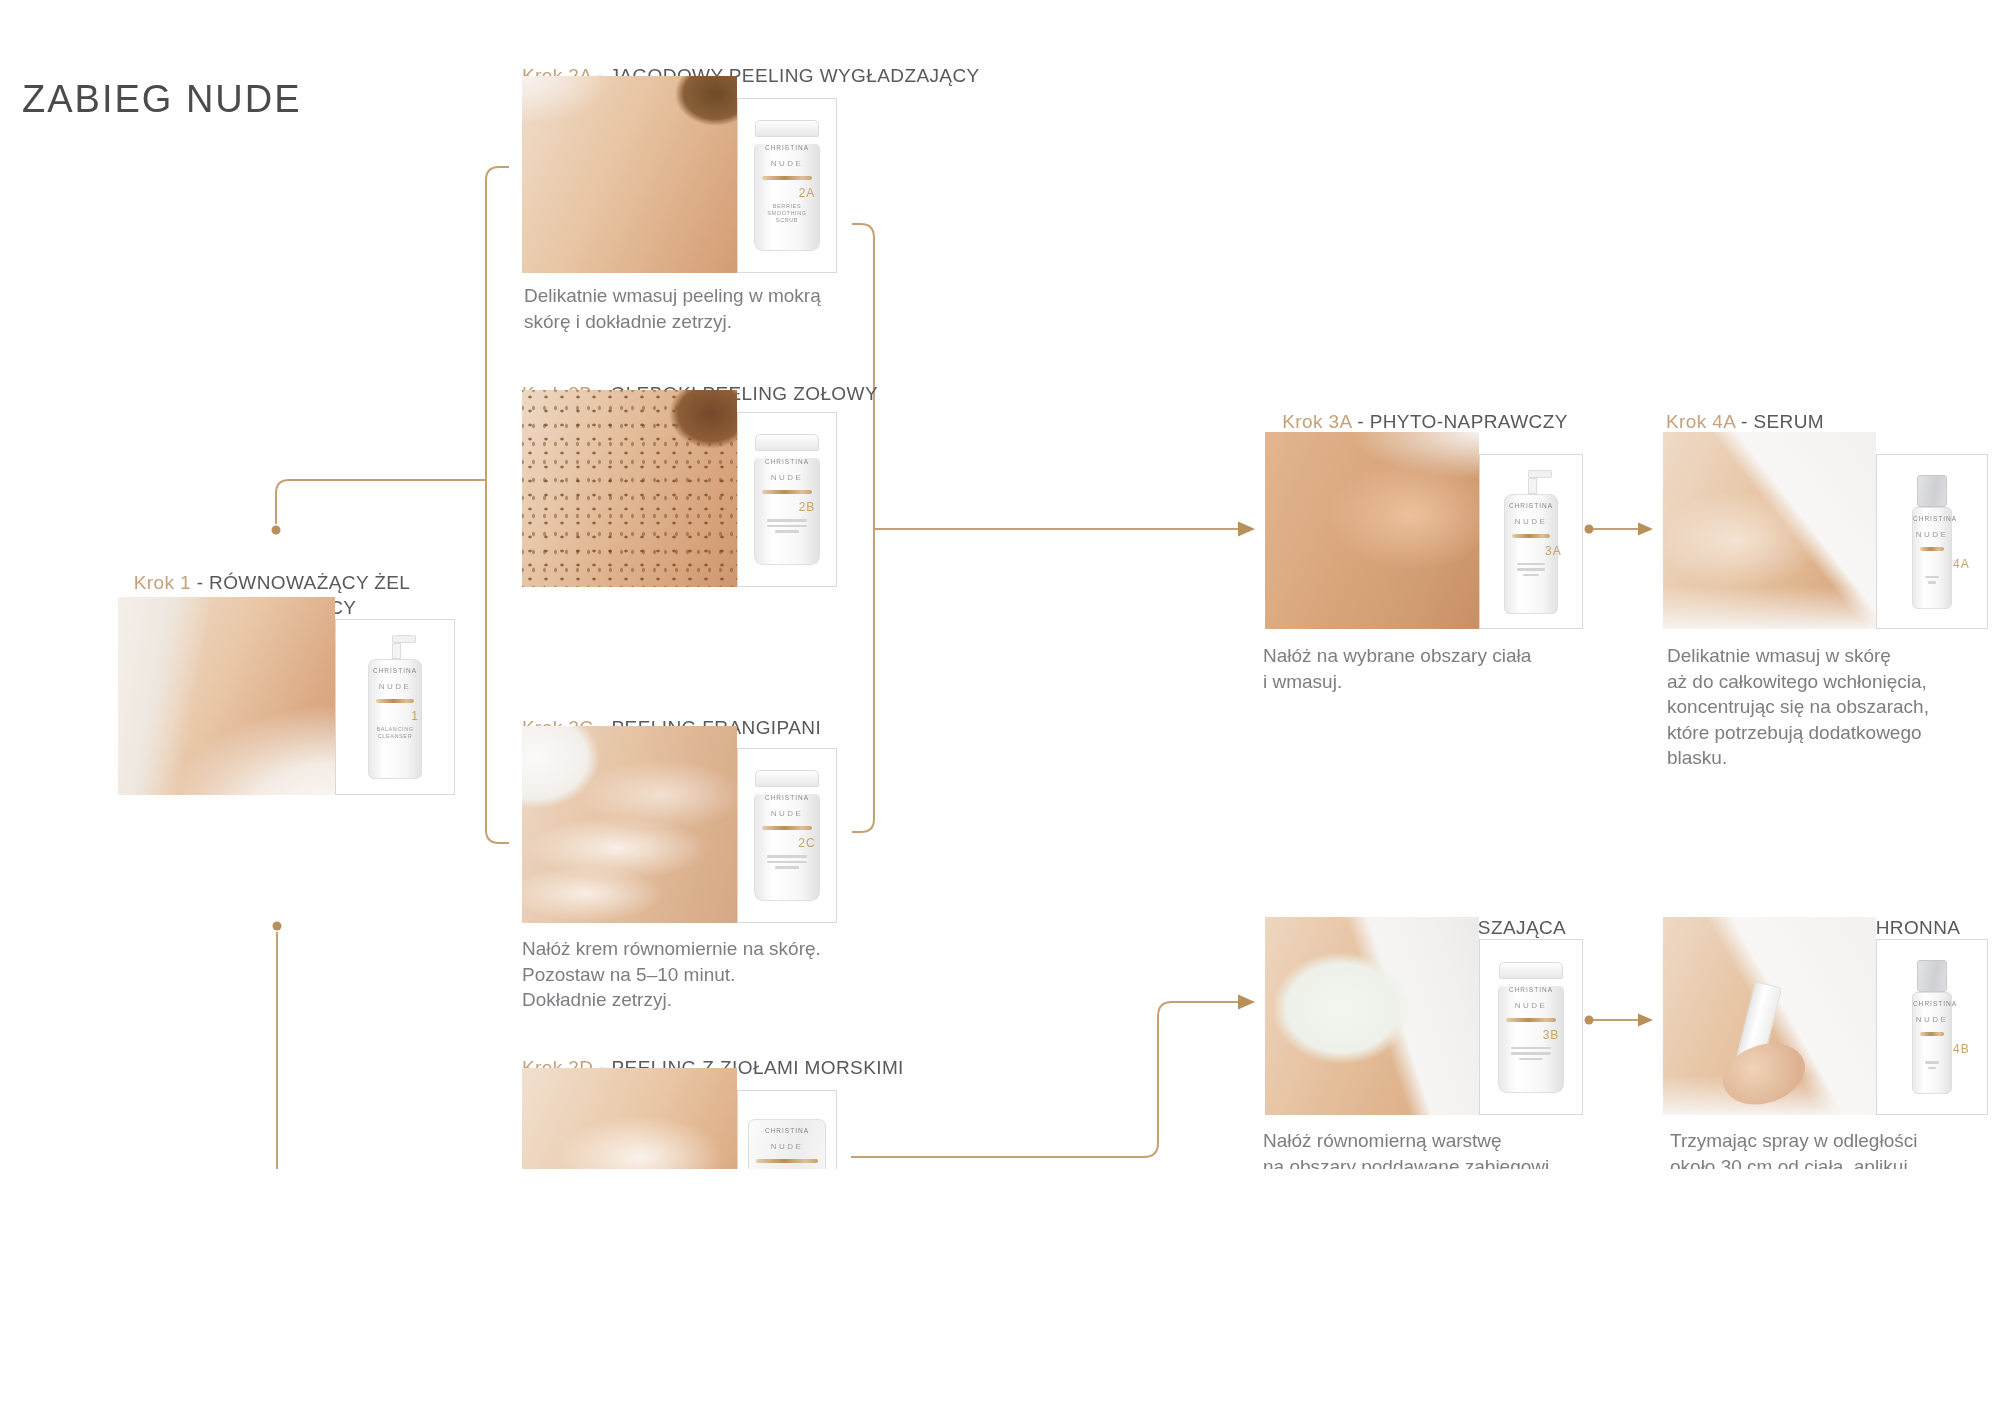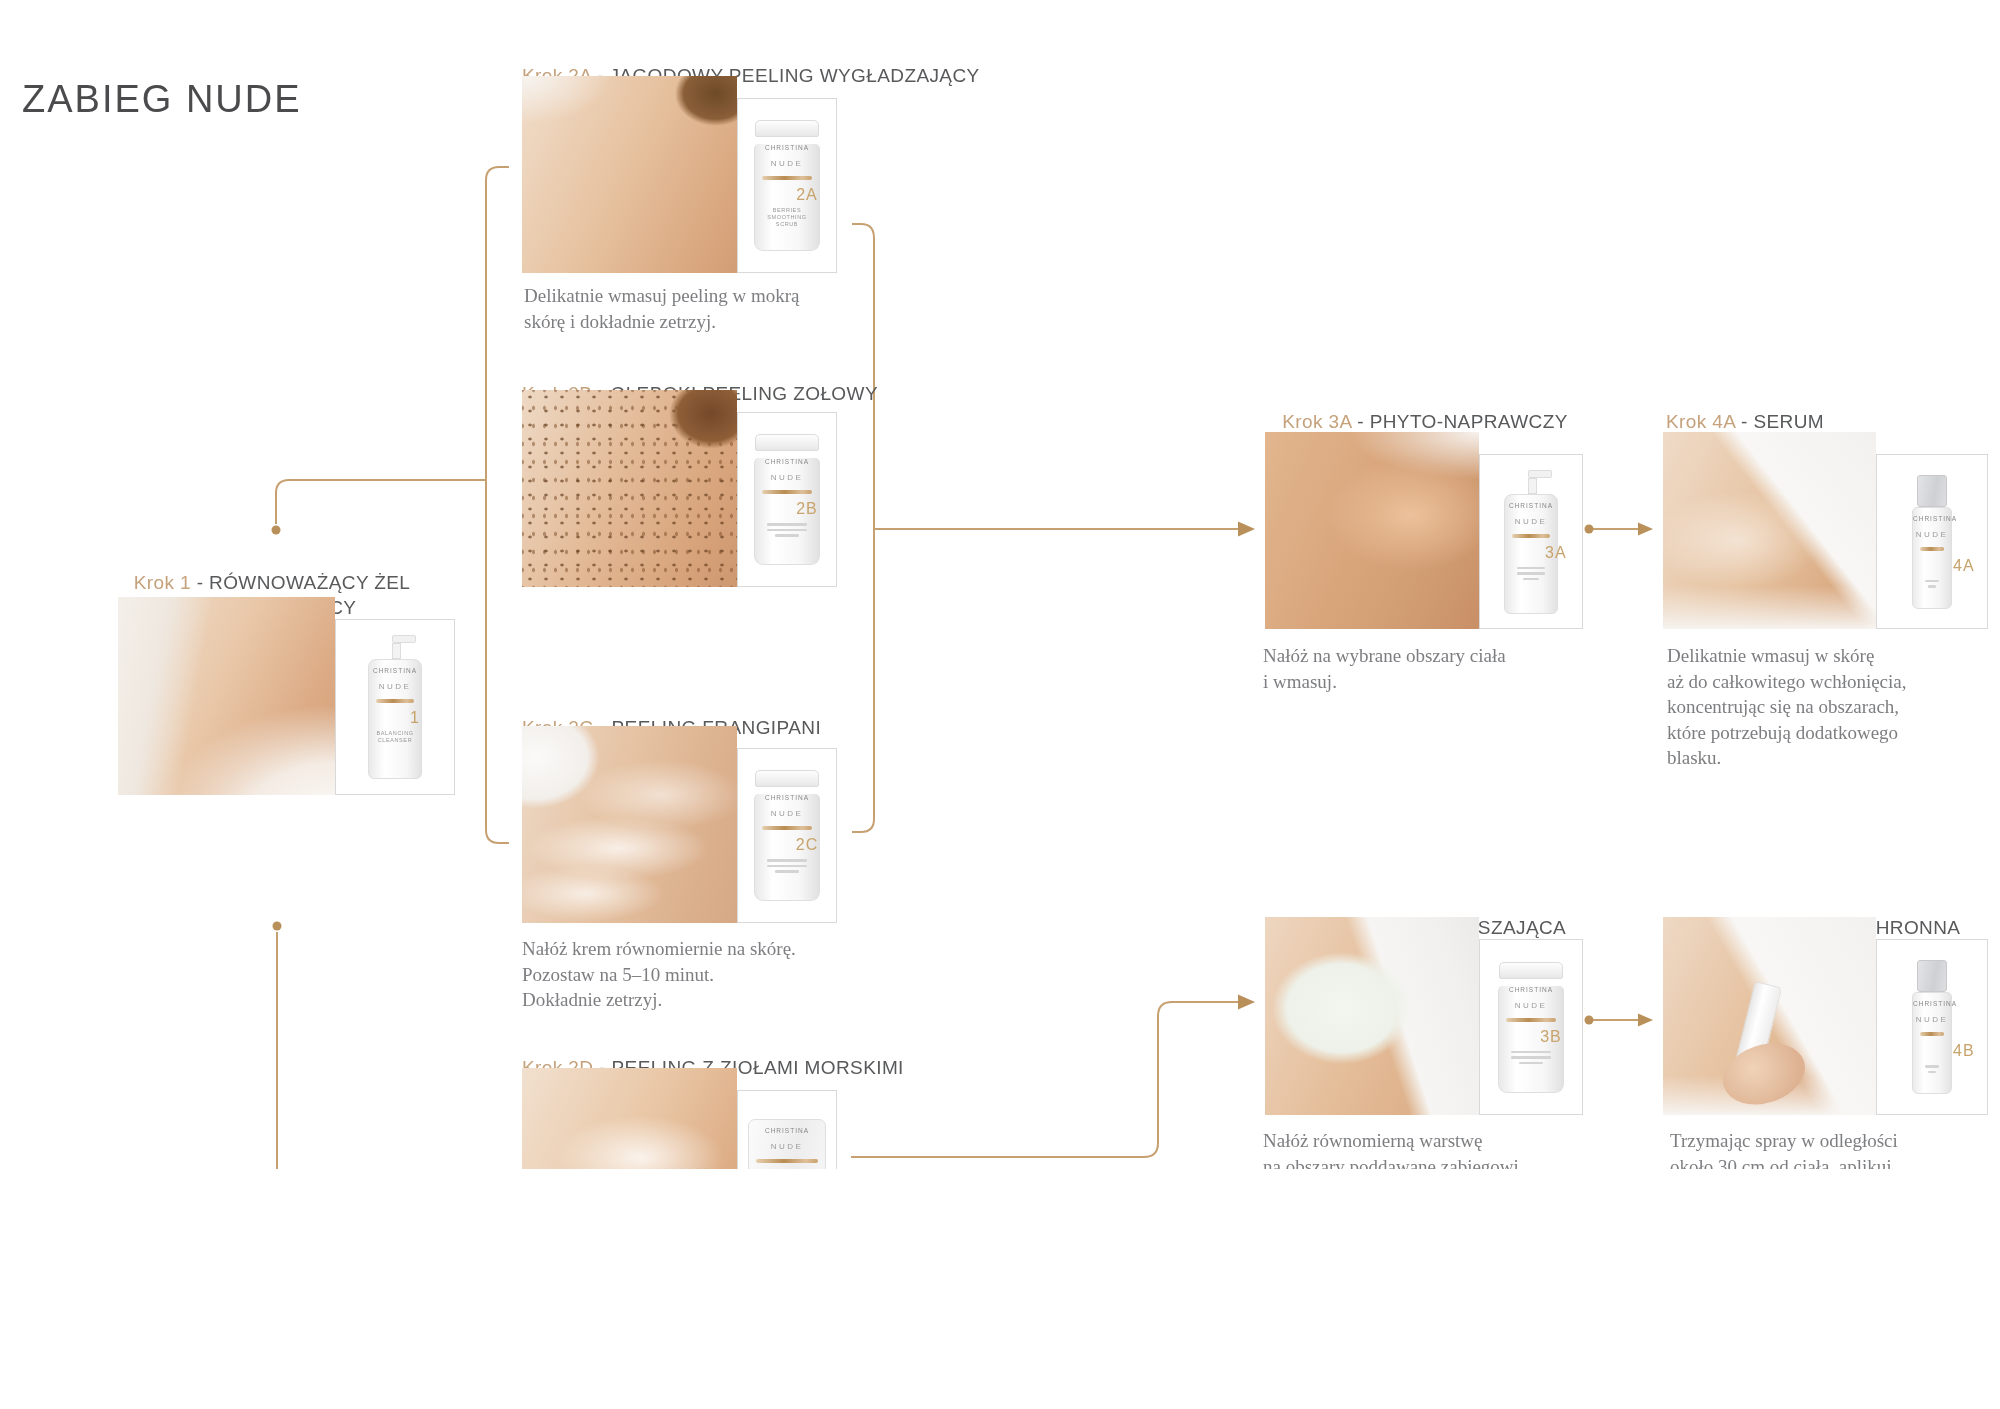--- a/index.html
+++ b/index.html
@@ -5,33 +5,33 @@
   html,body{margin:0;padding:0;background:#fff;}
   #stage{position:relative;width:2000px;height:1169px;background:#fff;overflow:hidden;
          font-family:"Liberation Sans","DejaVu Sans",sans-serif;border-radius:13px;}
   .page-title{position:absolute;left:22px;top:78px;font-size:38px;color:#4b4b4d;
               letter-spacing:2px;font-weight:400;}
   
   .h{position:absolute;font-size:19px;letter-spacing:.4px;color:#58595b;white-space:pre-line;line-height:25px;}
   .h .klabel{color:#c5a17c;}
   .h.center{text-align:center;}
   
-  .desc{position:absolute;font-size:19px;color:#7d7e81;line-height:25.5px;white-space:pre-line;font-family:Liberation Serif, serif;}
+  .desc{position:absolute;font-size:19px;color:#7d7e81;line-height:25.5px;white-space:pre-line;}
   
   .img{position:absolute;display:flex;}
   .photo{flex:1;position:relative;overflow:hidden;}
   .panel{background:#fff;border:1px solid #d9d9d9;box-sizing:border-box;display:flex;
          align-items:center;justify-content:center;position:relative;margin-top:22px;}
   
   .prod{text-align:center;}
   .brand{font-size:6.5px;letter-spacing:1px;color:#86878a;margin-top:7px;}
   .nude{font-size:8px;letter-spacing:2.5px;color:#9a9b9e;margin-top:8px;}
   .stripe{height:4px;margin:8px 7px 6px 7px;border-radius:2px;
           background:linear-gradient(90deg,#e6cfae,#b98c52 45%,#dec09a 80%,#caa26f);}
-  .code{font-size:16px;color:#c8a36b;letter-spacing:1px;padding-left:40px;}
+  .code{font-size:12px;color:#c8a36b;letter-spacing:1px;padding-left:40px;}
   .sub{font-size:5.5px;letter-spacing:.6px;color:#97989b;margin:3px 6px 0 6px;line-height:7px;}
   .bars{margin:5px 12px 0 12px;}
   .bar{height:2.5px;background:#d4d4d4;border-radius:1px;margin-top:3px;}
   .bar.short{width:60%;margin-left:20%;}
   
   .jar{width:66px;}
   .jar .lid{height:15px;margin:0 1px;border:1px solid #dcdcdc;border-radius:5px 5px 2px 2px;
             background:linear-gradient(#fefefe,#e7e7e7);}
   .jar .jbody{height:106px;border:1px solid #dfdfdf;border-radius:5px 5px 9px 9px;border-top:none;
               background:linear-gradient(90deg,#e9e9e9,#ffffff 28%,#f7f7f7 70%,#e1e1e1);}

